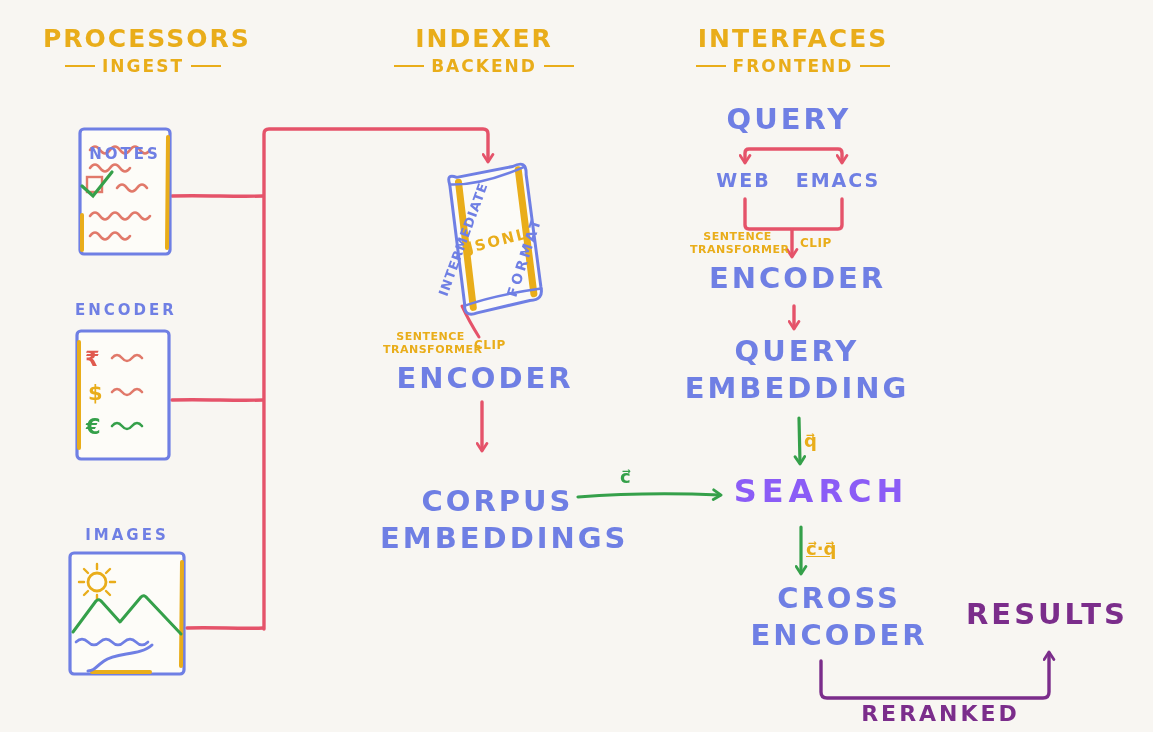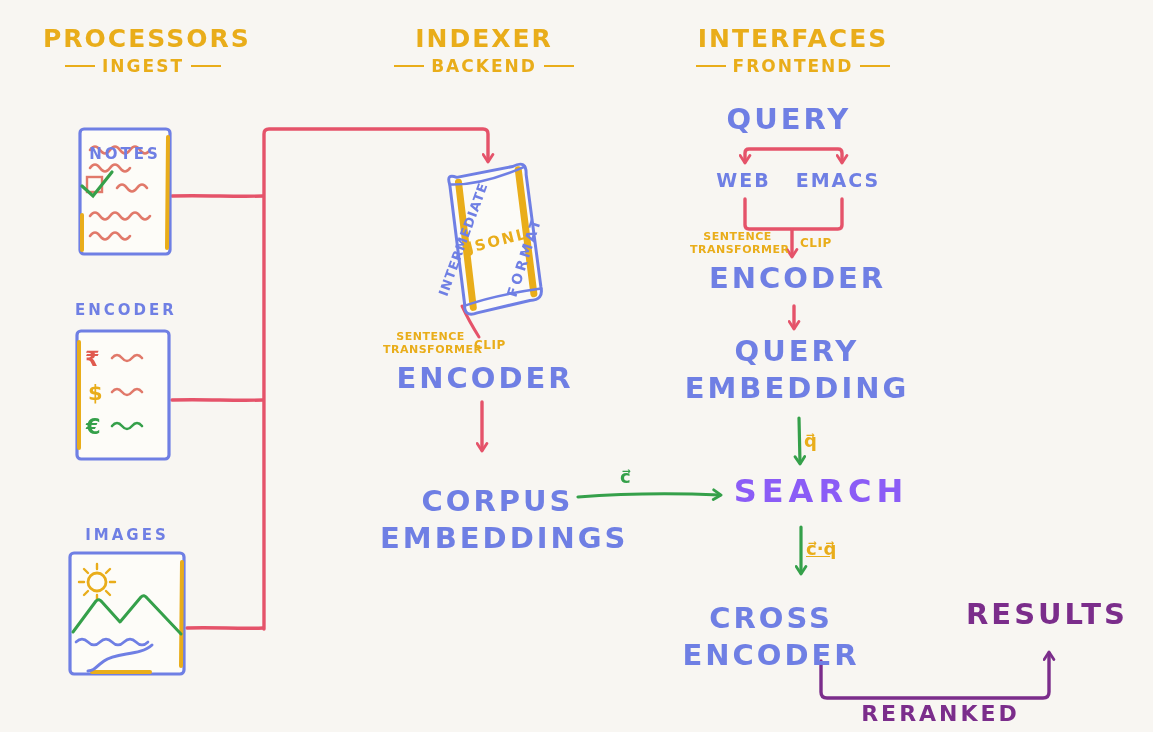--- a/index.html
+++ b/index.html
@@ -153,21 +153,21 @@
     <div>SENTENCE</div>
     <div>TRANSFORMER</div>
   </div>
   <div class="t cap" style="left:800px;top:237px;font-size:12px;">CLIP</div>
   <div class="t big" style="left:705px;top:260px;width:185px;">ENCODER</div>
   <div class="t big" style="left:682px;top:333px;width:230px;">
     <div>QUERY</div>
     <div>EMBEDDING</div>
   </div>
   <div class="t big" style="left:726px;top:473px;width:190px;font-size:32px;letter-spacing:5px;color:#8b5cf6;">SEARCH</div>
-  <div class="t big" style="left:656px;top:580px;width:230px;margin-top:20px;">
+  <div class="t big" style="left:724px;top:580px;width:230px;">
     <div>CROSS</div>
     <div>ENCODER</div>
   </div>
   <div class="t" style="left:858px;top:701px;width:165px;font-size:22px;letter-spacing:3px;color:#7b2d8b;">RERANKED</div>
   <div class="t big" style="left:957px;top:596px;width:180px;color:#7b2d8b;">RESULTS</div>
 
   <div class="t vec" style="left:620px;top:466px;color:#35a04a;">c⃗</div>
   <div class="t vec" style="left:804px;top:430px;">q⃗</div>
   <div class="t vec" style="left:806px;top:538px;text-decoration:underline;">c⃗·q⃗</div>
 

